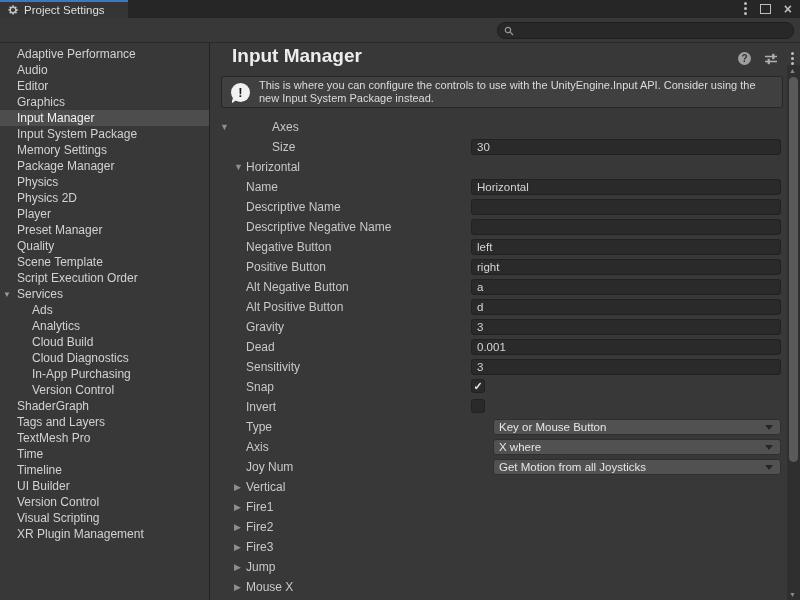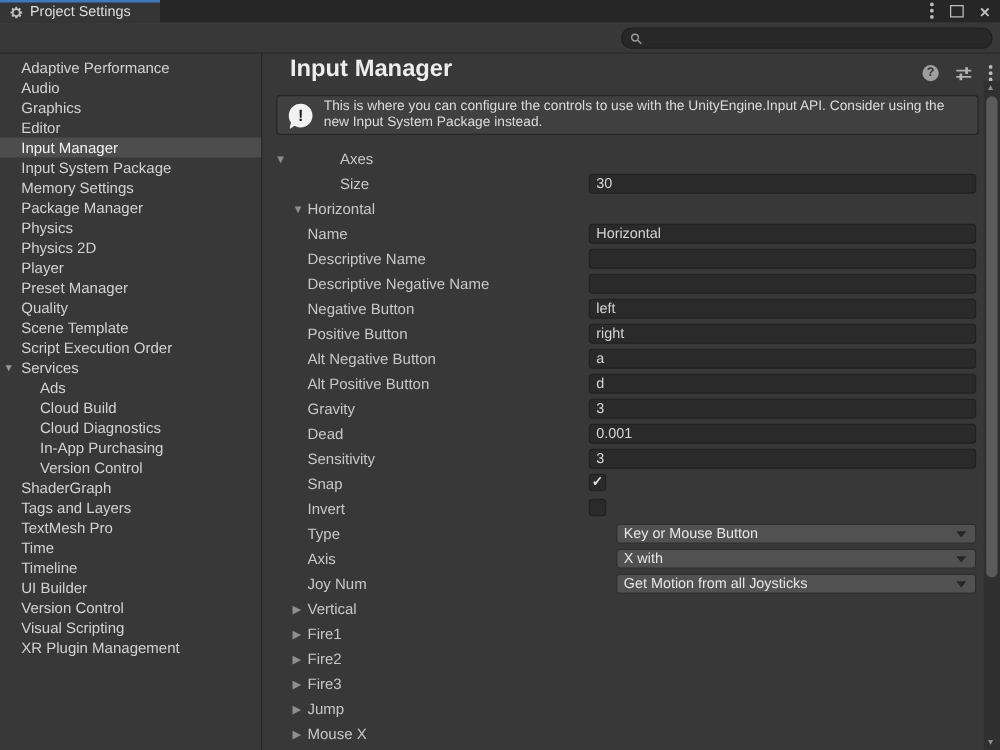--- a/index.html
+++ b/index.html
@@ -119,24 +119,24 @@
 
   <div class="body">
     <div class="sidebar" id="sidebar-list">
         <div class="side-item">
           <span>Adaptive Performance</span>
         </div>
         <div class="side-item">
           <span>Audio</span>
         </div>
         <div class="side-item">
+          <span>Editor</span>
+        </div>
+        <div class="side-item">
           <span>Graphics</span>
-        </div>
-        <div class="side-item">
-          <span>Editor</span>
         </div>
         <div class="side-item selected">
           <span>Input Manager</span>
         </div>
         <div class="side-item">
           <span>Input System Package</span>
         </div>
         <div class="side-item">
           <span>Memory Settings</span>
         </div>
@@ -163,20 +163,23 @@
         </div>
         <div class="side-item">
           <span>Script Execution Order</span>
         </div>
         <div class="side-item">
           <span class="fold">▼</span>
           <span>Services</span>
         </div>
         <div class="side-item level1">
           <span>Ads</span>
+        </div>
+        <div class="side-item level1">
+          <span>Analytics</span>
         </div>
         <div class="side-item level1">
           <span>Cloud Build</span>
         </div>
         <div class="side-item level1">
           <span>Cloud Diagnostics</span>
         </div>
         <div class="side-item level1">
           <span>In-App Purchasing</span>
         </div>
@@ -300,21 +303,21 @@
           <div class="row">
             <span class="rlabel ind2">Type</span>
             <div class="control dropdown">
               <span>Key or Mouse Button</span>
               <span class="dd-arrow"></span>
             </div>
           </div>
           <div class="row">
             <span class="rlabel ind2">Axis</span>
             <div class="control dropdown">
-              <span>X with</span>
+              <span>X where</span>
               <span class="dd-arrow"></span>
             </div>
           </div>
           <div class="row">
             <span class="rlabel ind2">Joy Num</span>
             <div class="control dropdown">
               <span>Get Motion from all Joysticks</span>
               <span class="dd-arrow"></span>
             </div>
           </div>

